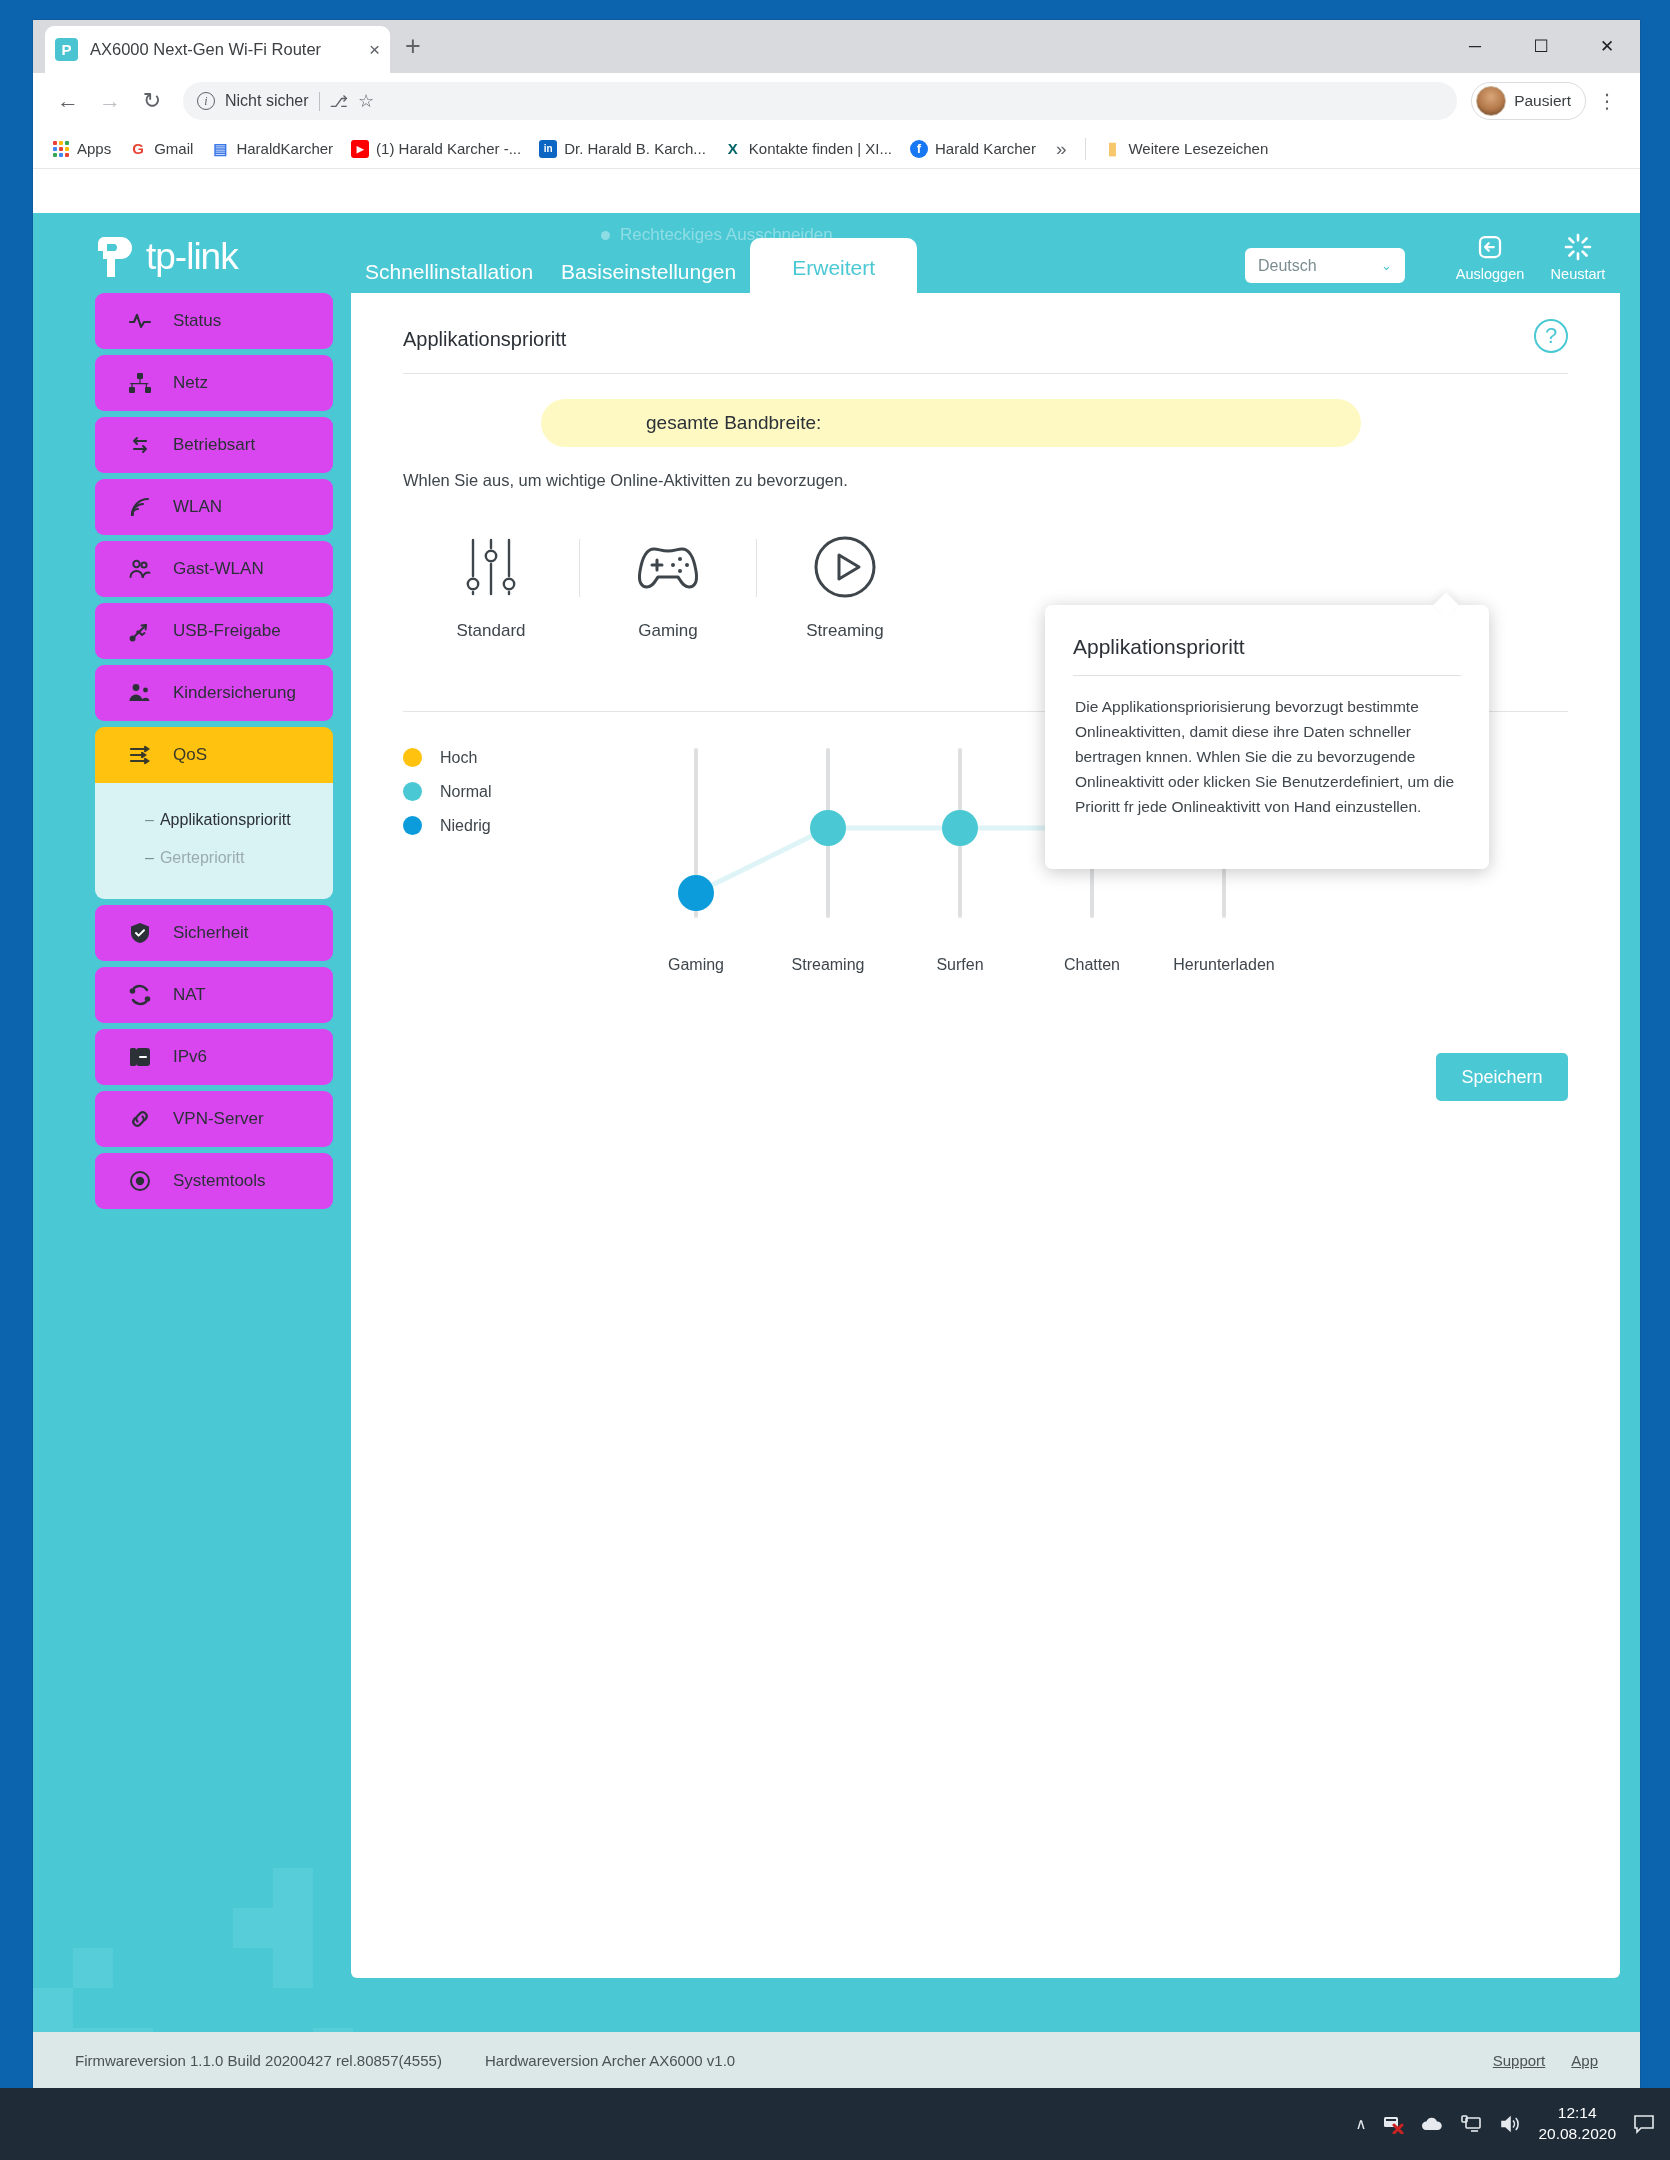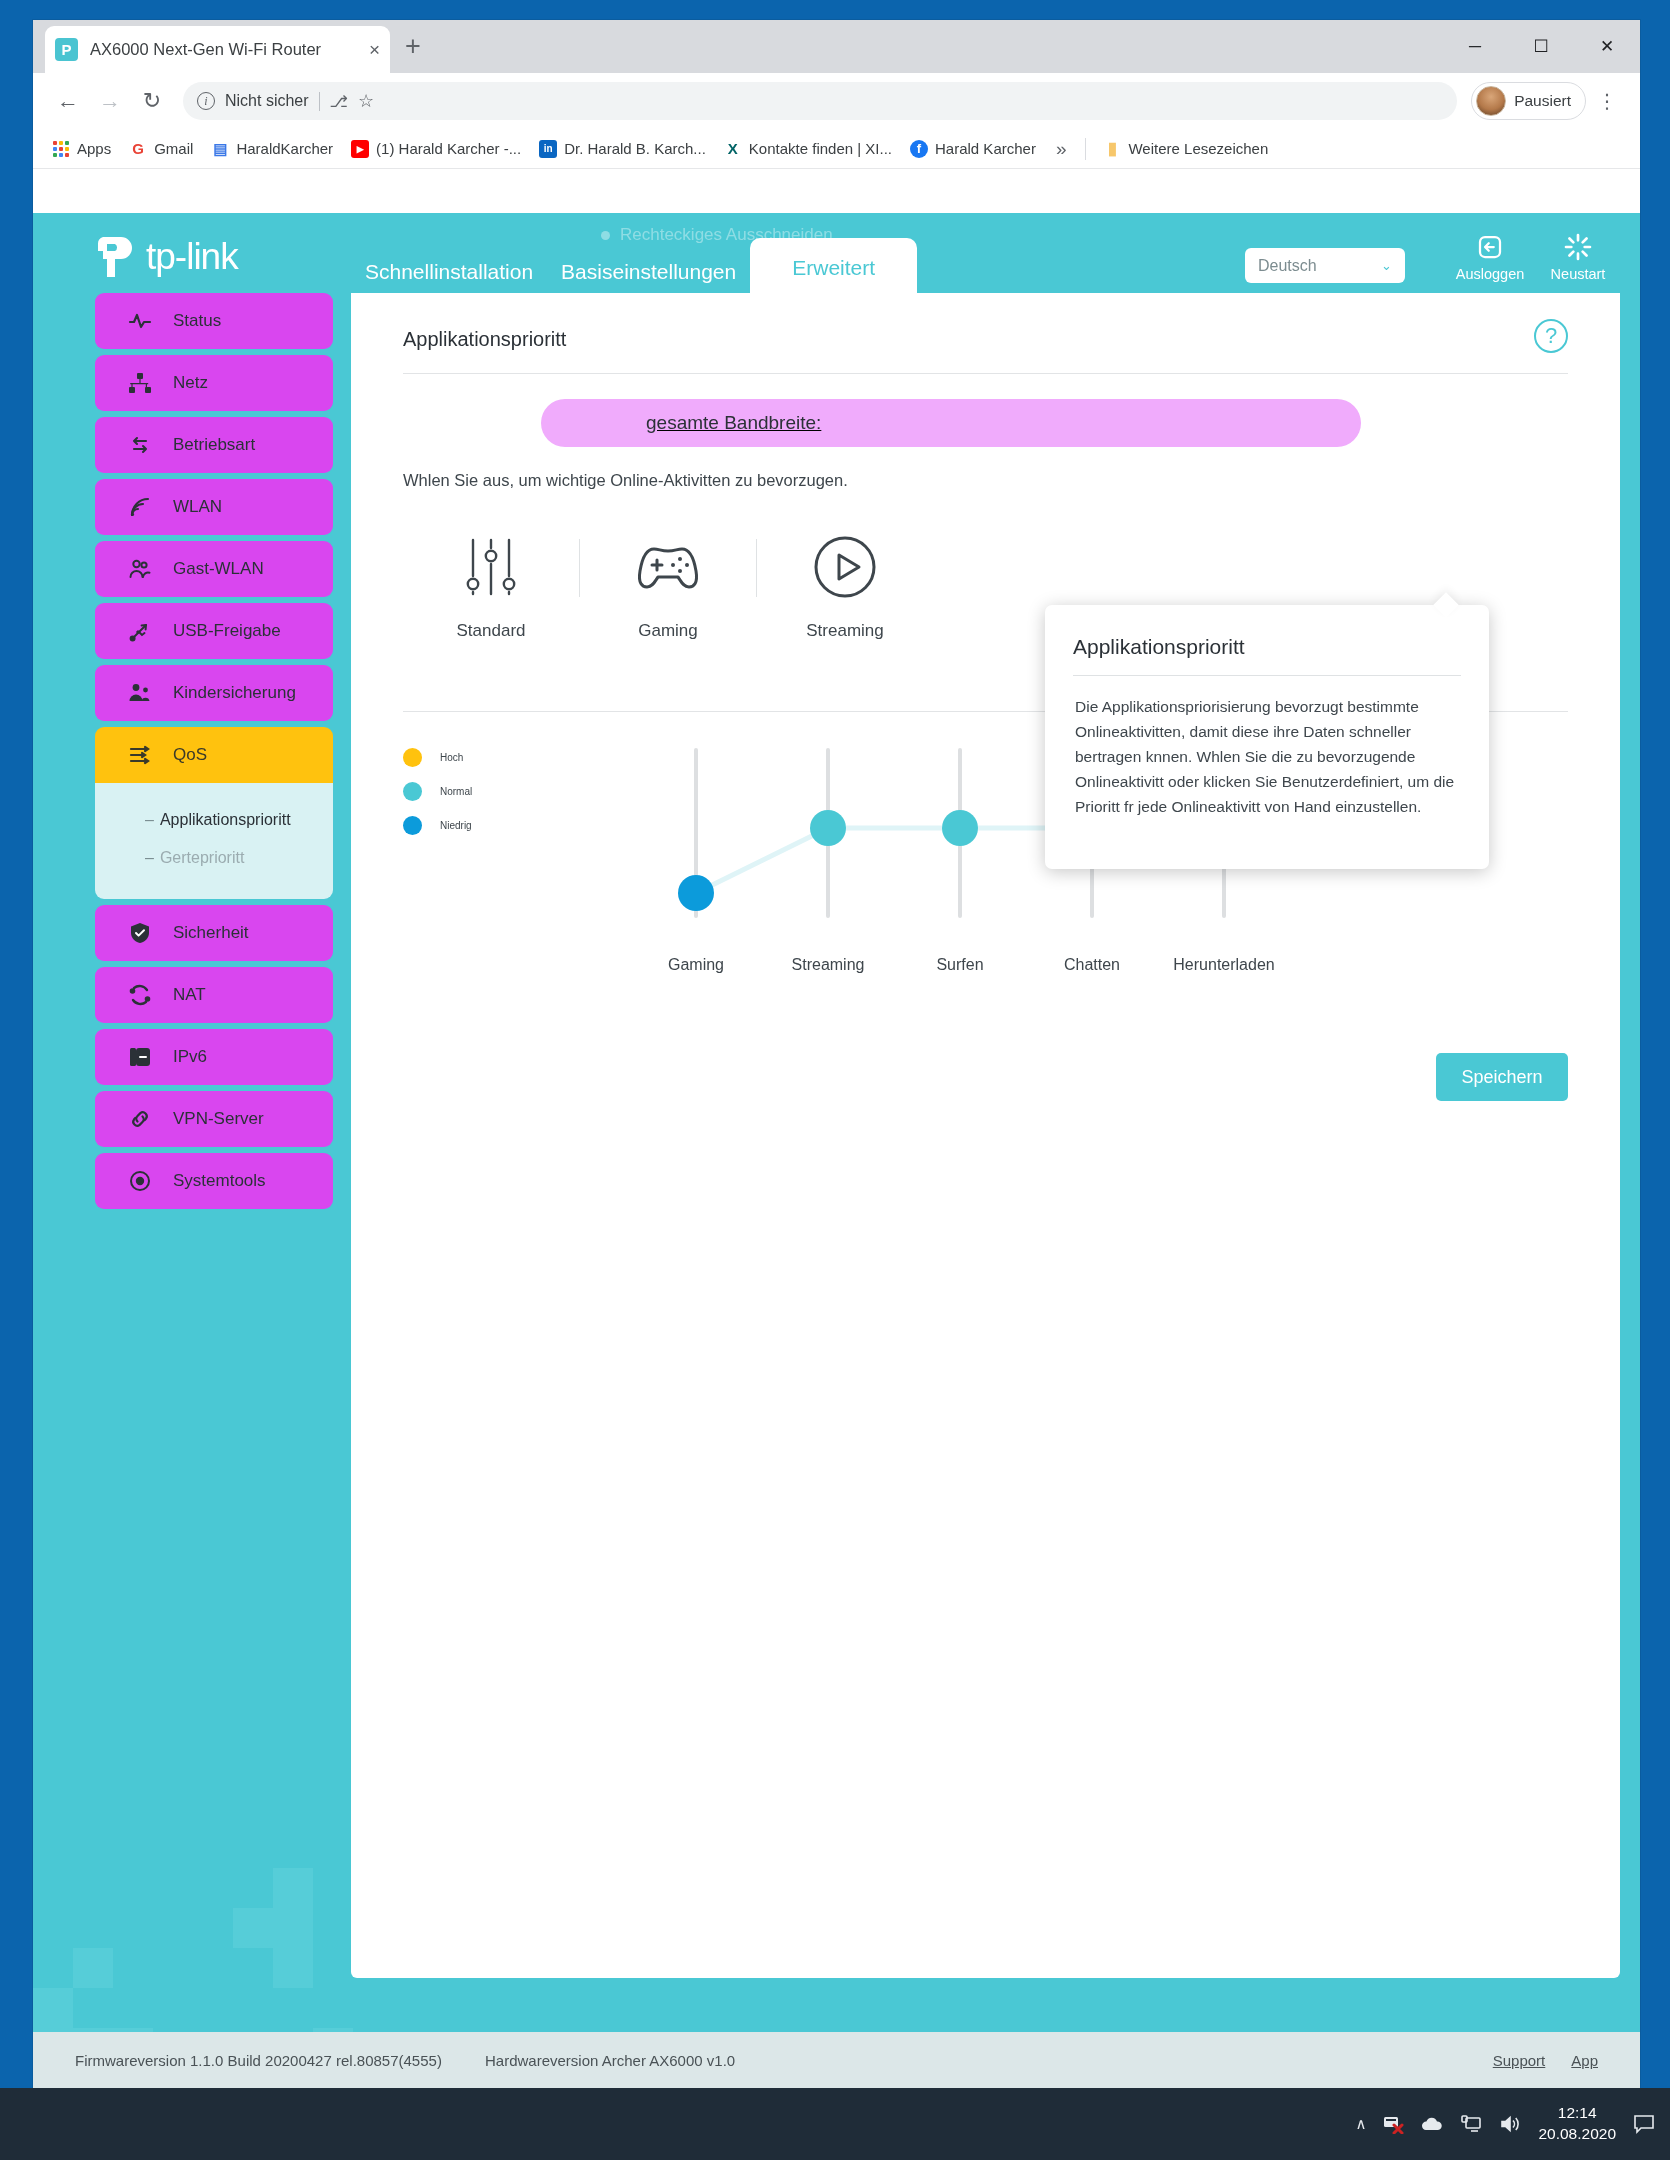--- a/index.html
+++ b/index.html
@@ -189,41 +189,41 @@
   #page-title { position: absolute; left: 52px; top: 35px; font-size: 20px;
      color: #2b3137; }
   #help-icon { position: absolute; right: 52px; top: 26px; width: 34px;
      height: 34px; border-radius: 50%; border: 2.2px solid #4ac8d4;
      color: #4ac8d4; font-size: 22px; display:flex;align-items:center;
      justify-content:center; cursor:pointer; }
   #title-rule { position: absolute; left: 52px; right: 52px; top: 80px;
      height: 1px; background: #e2e4e6; }
   #bw-pill {
     position: absolute; left: 190px; top: 106px; height: 48px; width: 820px;
-    background: #f0abfc; border-radius: 24px; display:flex;
-    align-items:center; padding-left: 105px; text-decoration: underline;
+    background: #fef9c3; border-radius: 24px; display:flex;
+    align-items:center; padding-left: 105px;
   }
   #bw-pill .lbl { font-size: 19px; color: #2b3137; }
   #hint { position: absolute; left: 52px; top: 178px; font-size: 16.5px;
      color: #3e464c; }
   #modes { position: absolute; left: 52px; top: 238px; right: 52px;
      display: flex; align-items: flex-start; }
   .mode { width: 176px; text-align: center; cursor: pointer; }
   .mode .m-glyph { height: 72px; display:flex; align-items:center;
      justify-content:center; color: #3e464c; }
   .mode .m-label { font-size: 17px; color: #3e464c; margin-top: 18px; }
   .mode-sep { width: 1px; height: 58px; background: #dfe2e4; margin-top: 8px; }
   #content-rule { position: absolute; left: 52px; right: 52px; top: 418px;
      height: 1px; background: #e2e4e6; }
   
   #chart { position: absolute; left: 52px; top: 455px; right: 52px; height: 260px; }
   #legend { position: absolute; left: 0; top: 0; }
   .lg-row { display: flex; align-items: center; gap: 18px; margin-bottom: 15px; }
   .lg-dot { width: 19px; height: 19px; border-radius: 50%; flex:none; }
-  .lg-lbl { font-size: 10px; color: #3e464c; }
+  .lg-lbl { font-size: 16px; color: #3e464c; }
   #plot { position: absolute; left: 158px; top: 0; right: 0; height: 200px; }
   .tick { position: absolute; width: 4px; background: #dddfe1; border-radius: 2px; }
   .pt { position: absolute; width: 36px; height: 36px; border-radius: 50%;
      transform: translate(-50%,-50%); cursor: pointer; }
   .xlabel { position: absolute; font-size: 16px; color: #3e464c;
      transform: translateX(-50%); white-space: nowrap; top: 208px; }
   #save-btn { position: absolute; right: 52px; top: 760px; width: 132px;
      height: 48px; background: #4ac8d4; color: #fff; border: none;
      border-radius: 5px; font-size: 18px; cursor: pointer;
      font-family: "Liberation Sans", sans-serif; }

